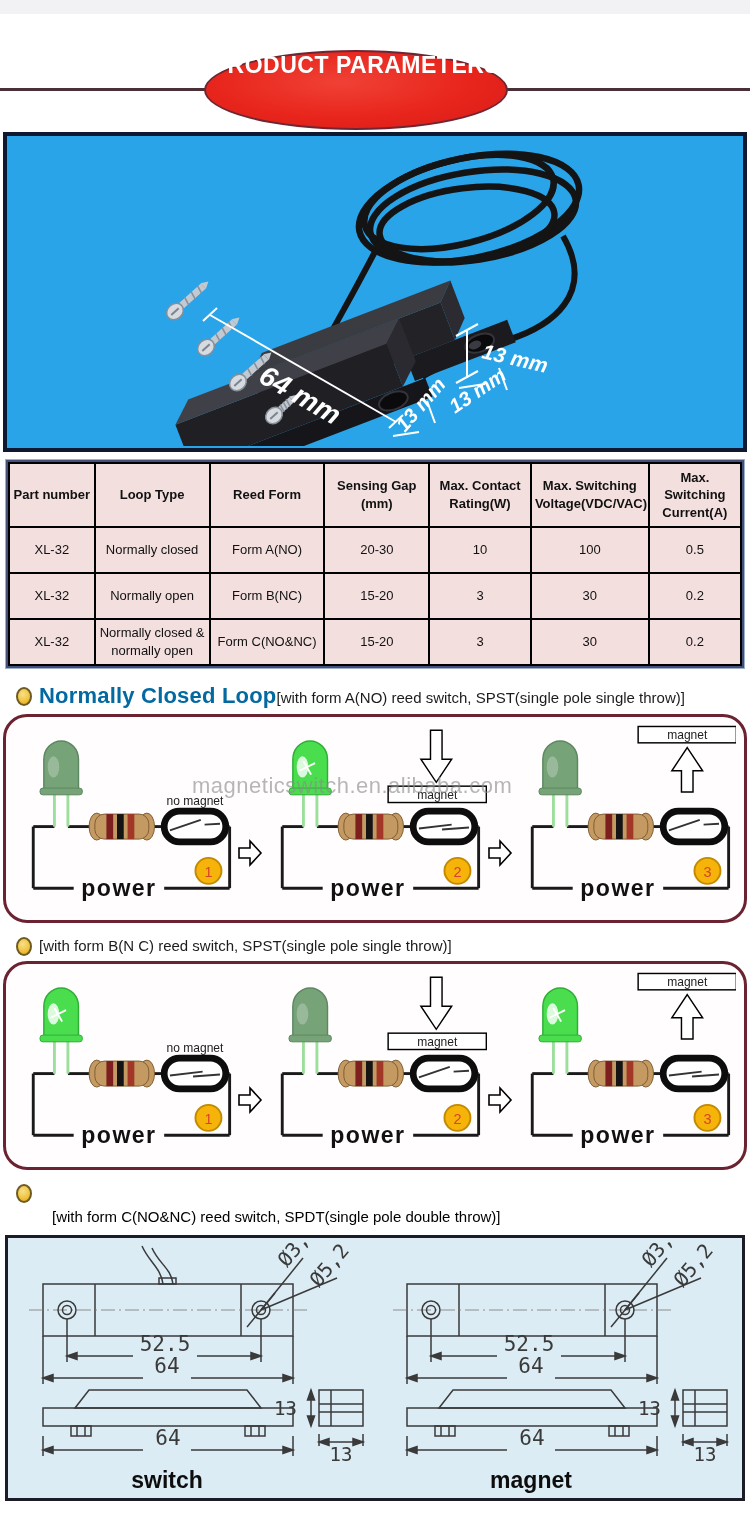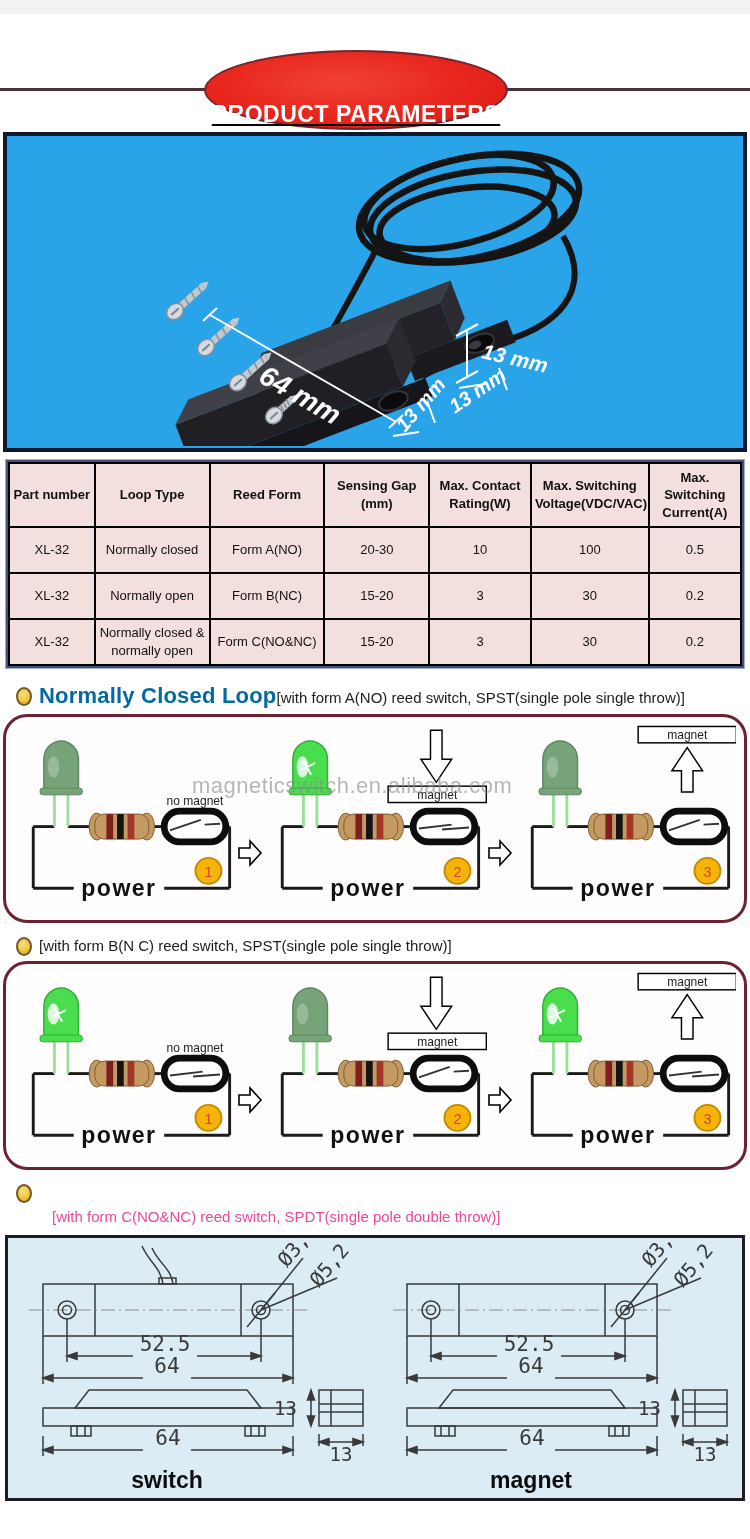--- a/index.html
+++ b/index.html
@@ -7,21 +7,21 @@
     width:750px;height:1539px;overflow:hidden;background:#ffffff;
     font-family:"Liberation Sans",sans-serif;position:relative;
   }
   .top-band{height:14px;background:#f2f2f5;}
   
   .banner-wrap{position:relative;height:118px;}
   .banner-line{position:absolute;top:74px;left:0;right:0;height:3px;background:#4a2f36;}
   .banner-ellipse{
     position:absolute;left:204px;top:36px;width:300px;height:76px;border-radius:50%;
     background:radial-gradient(ellipse at 45% 40%, #f04136 0%, #e8251c 55%, #d61c18 100%);
-    border:2px solid #6e2633;display:flex;align-items:flex-end;justify-content:center;text-decoration:underline;
+    border:2px solid #6e2633;display:flex;align-items:flex-start;justify-content:center;
   }
   .banner-title{color:#fff;font-size:23px;font-weight:bold;letter-spacing:.5px;white-space:nowrap;}
   
   .photo-panel{margin:0 3px;height:312px;background:#29a4e9;border:4px solid #0e1830;position:relative;}
   .photo-panel svg{display:block;}
   
   .param-table-wrap{margin:7px 5px 0 5px;border:1px solid #9db1c9;background:#44507a;padding:2px;}
   table.param{width:100%;border-collapse:collapse;table-layout:fixed;background:#f4dfdf;}
   table.param th,table.param td{
     border:2px solid #000;text-align:center;vertical-align:middle;
@@ -31,21 +31,21 @@
   table.param td{height:40px;}
   
   .sec-head{display:flex;align-items:baseline;margin:14px 0 5px 16px;white-space:nowrap;}
   .bullet{
     width:16px;height:19px;border-radius:50%;align-self:center;margin-right:7px;flex:none;
     background:radial-gradient(circle at 40% 35%, #f7e08a 0%, #efc23b 60%, #d99d14 100%);
     border:2px solid #6f5a23;box-sizing:border-box;
   }
   .sec-title{font-size:22px;font-weight:bold;color:#0369a1;letter-spacing:.2px;}
   .sec-note{font-size:15px;font-weight:400;color:#1c1c1c;}
-  .sec-note2{font-size:15px;font-weight:400;color:#ec4899;margin:2px 0 10px 52px;}
+  .sec-note2{font-size:15px;font-weight:400;color:#000000;margin:2px 0 10px 52px;}
   
   .loop-panel{
     position:relative;margin:2px 3px 0 3px;height:200px;background:#fffdfd;
     border:3px solid #6b2331;border-radius:24px;
     display:flex;justify-content:space-between;align-items:flex-start;padding:3px 8px 0 8px;
   }
   .flow-arrow{margin-top:118px;flex:none;}
   .watermark{
     position:absolute;left:186px;top:56px;font-size:22px;color:#8c8c8c;opacity:.62;
     letter-spacing:.5px;white-space:nowrap;pointer-events:none;z-index:5;

